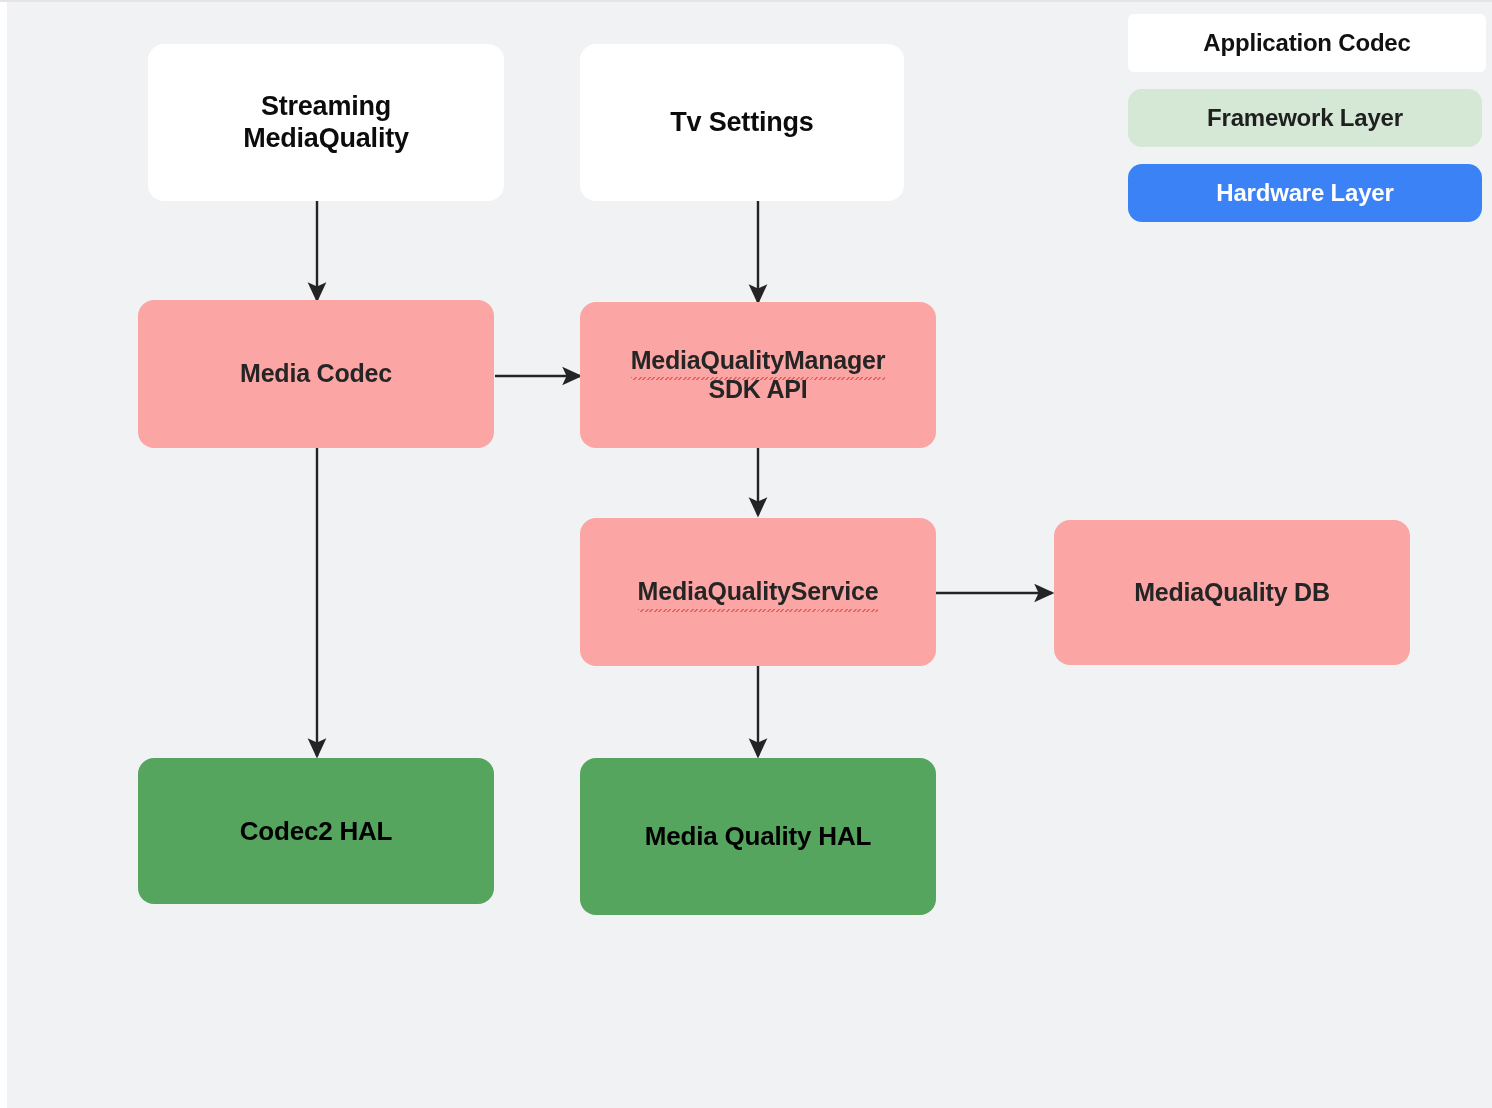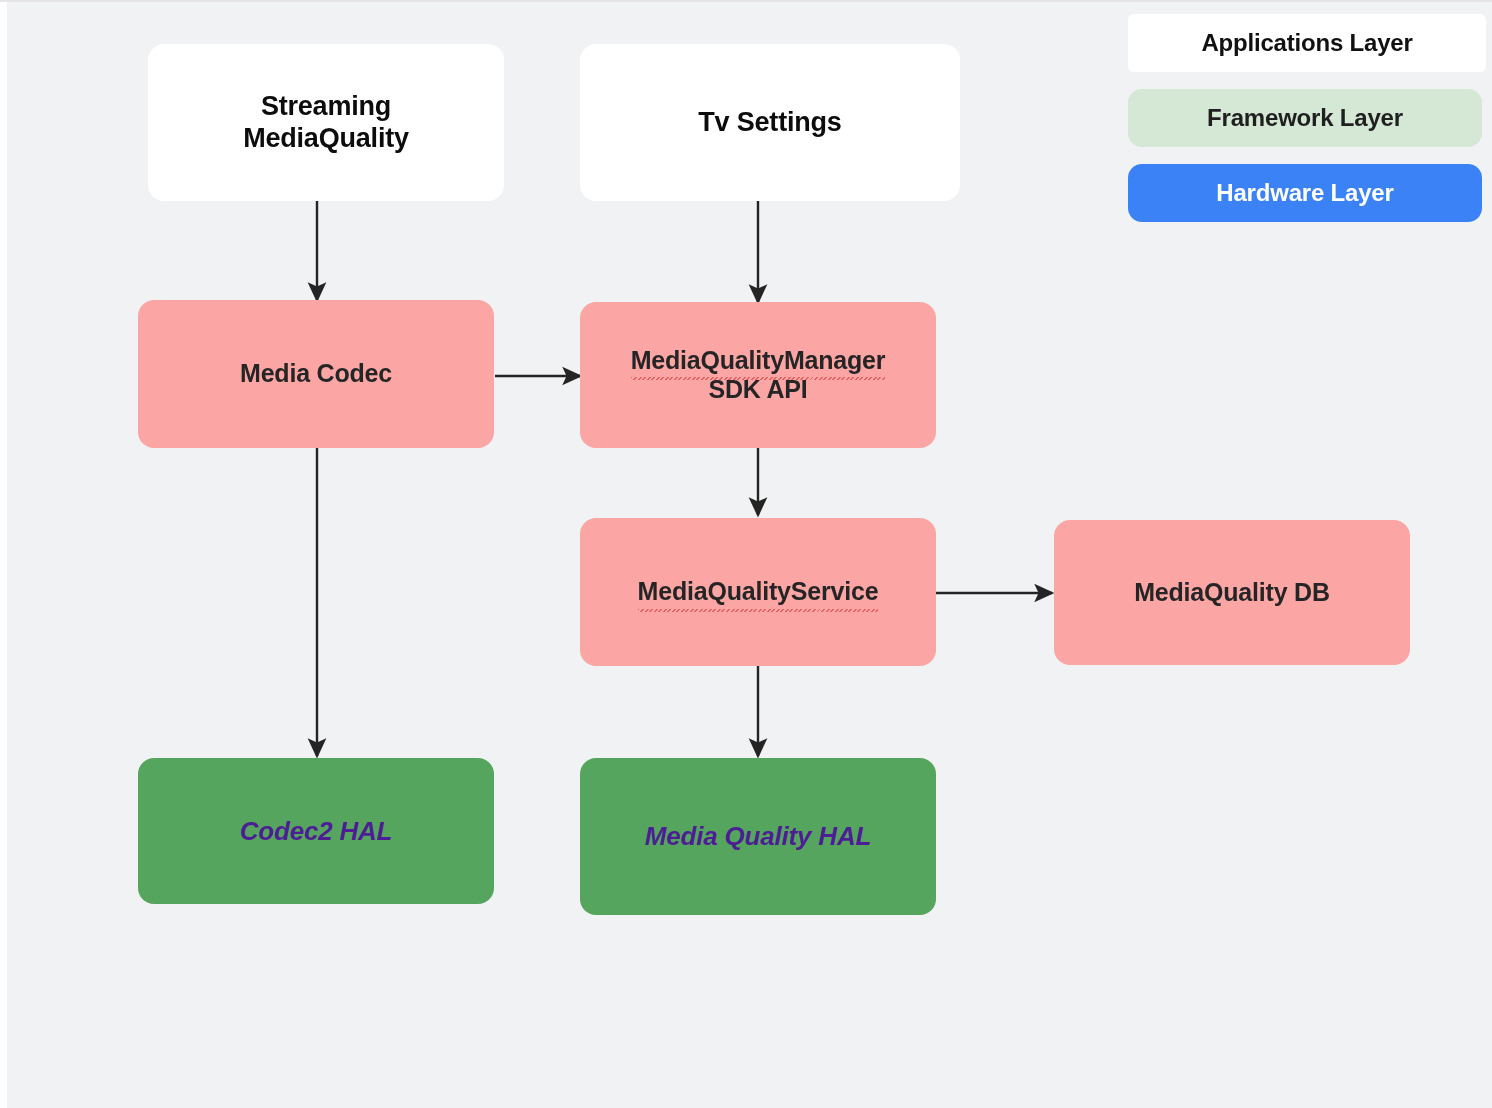--- a/index.html
+++ b/index.html
@@ -54,22 +54,21 @@
   .layer-application {
     background: #ffffff;
     color: #0c0c0c;
   }
   .layer-framework {
     background: #fca5a5;
     color: #252525;
   }
   .layer-hardware {
     background: #55a55e;
-    color: #4c1d95;
-    font-style: italic;
+    color: #000000;
   }
 
   
   .t-app     { font-size: 27px; font-weight: 700; }
   .t-frame   { font-size: 25px; font-weight: 700; }
   .t-hw      { font-size: 26px; font-weight: 700; }
 
   
   .squiggle {
     position: relative;
@@ -169,21 +168,21 @@
     </g>
   </svg>
 
   <div class="node layer-application" style="left:148px; top:44px; width:356px; height:157px;">
     <span class="node-label t-app">
       <span>Streaming</span><br>
       <span>MediaQuality</span>
     </span>
   </div>
 
-  <div class="node layer-application" style="left:580px; top:44px; width:380px; height:157px;">
+  <div class="node layer-application" style="left:580px; top:44px; width:324px; height:157px;">
     <span class="node-label t-app">Tv Settings</span>
   </div>
 
   <div class="node layer-framework" style="left:138px; top:300px; width:356px; height:148px;">
     <span class="node-label t-frame">Media Codec</span>
   </div>
 
   <div class="node layer-framework" style="left:580px; top:302px; width:356px; height:146px;">
     <span class="node-label t-frame">
       <span class="squiggle">MediaQualityManager</span><br>
@@ -204,21 +203,21 @@
   <div class="node layer-hardware" style="left:138px; top:758px; width:356px; height:146px;">
     <span class="node-label t-hw">Codec2 HAL</span>
   </div>
 
   <div class="node layer-hardware" style="left:580px; top:758px; width:356px; height:157px;align-items:center;">
     <span class="node-label t-hw">Media Quality HAL</span>
   </div>
 
   <div id="legend">
     <div class="legend-item legend-application">
-      <span>Applications Layer</span>
+      <span>Application Codec</span>
     </div>
     <div class="legend-item legend-framework">
       <span>Framework Layer</span>
     </div>
     <div class="legend-item legend-hardware">
       <span>Hardware Layer</span>
     </div>
   </div>
 
   <div id="left-gutter"></div>

